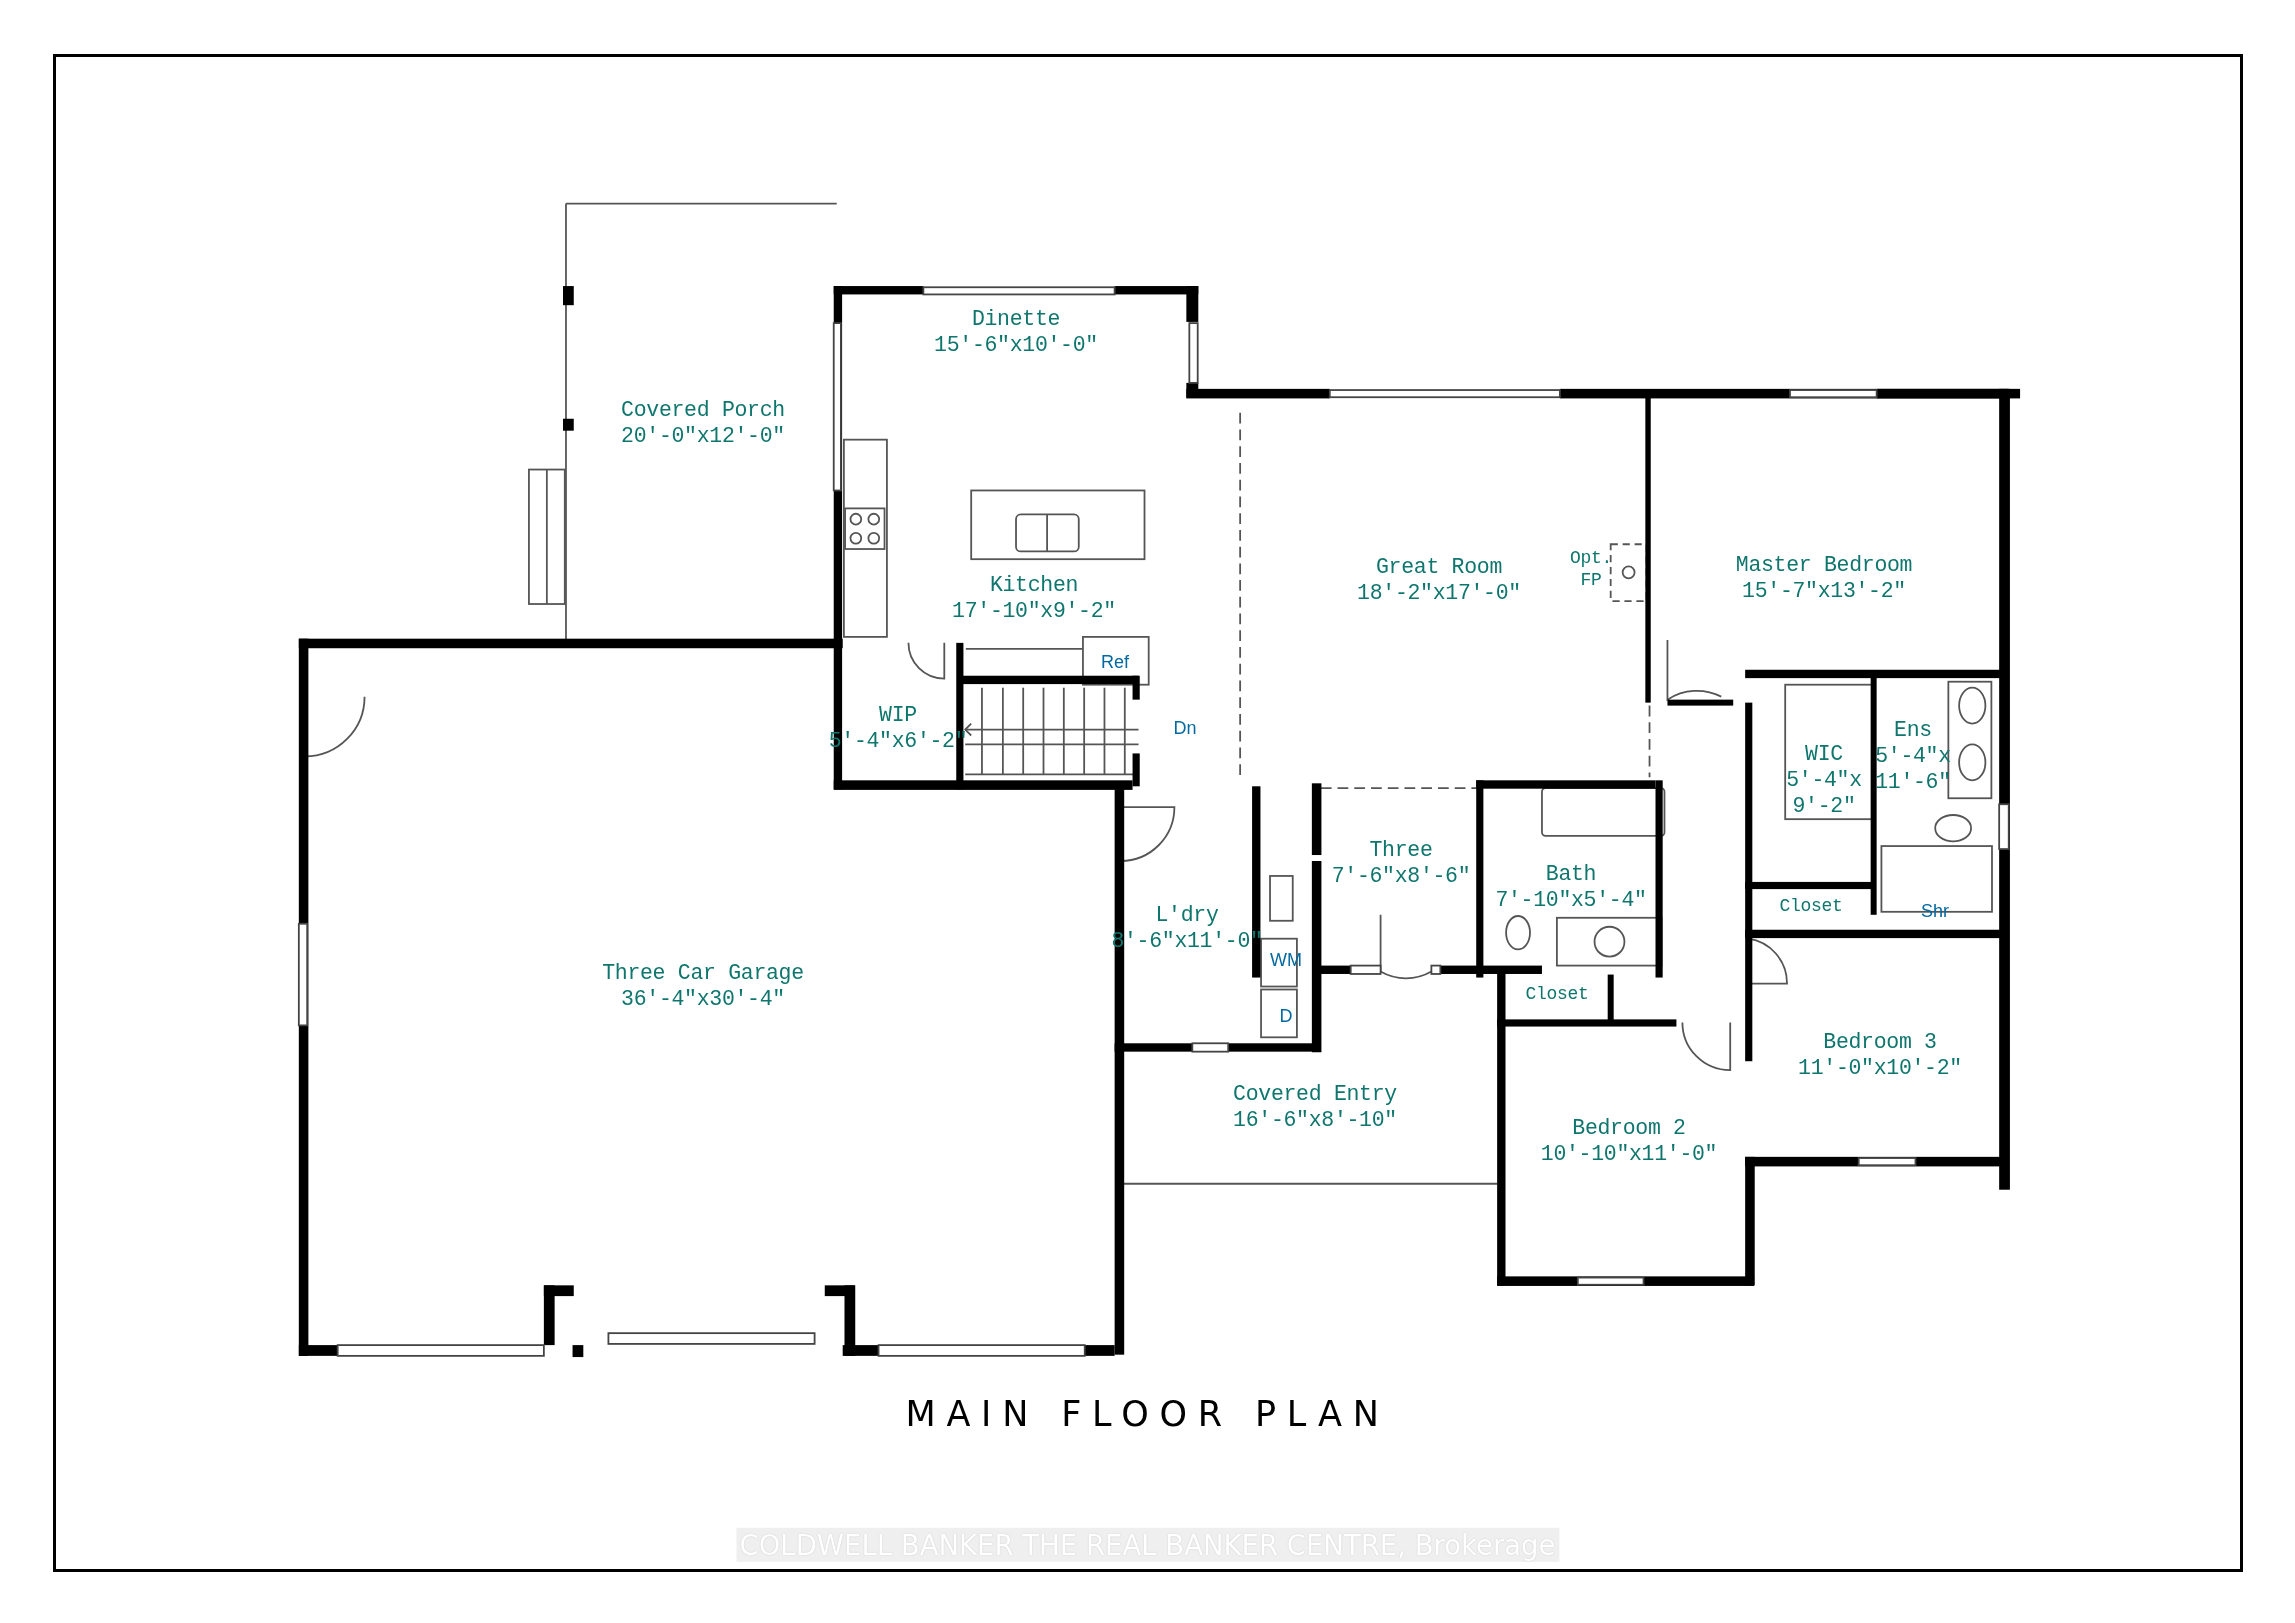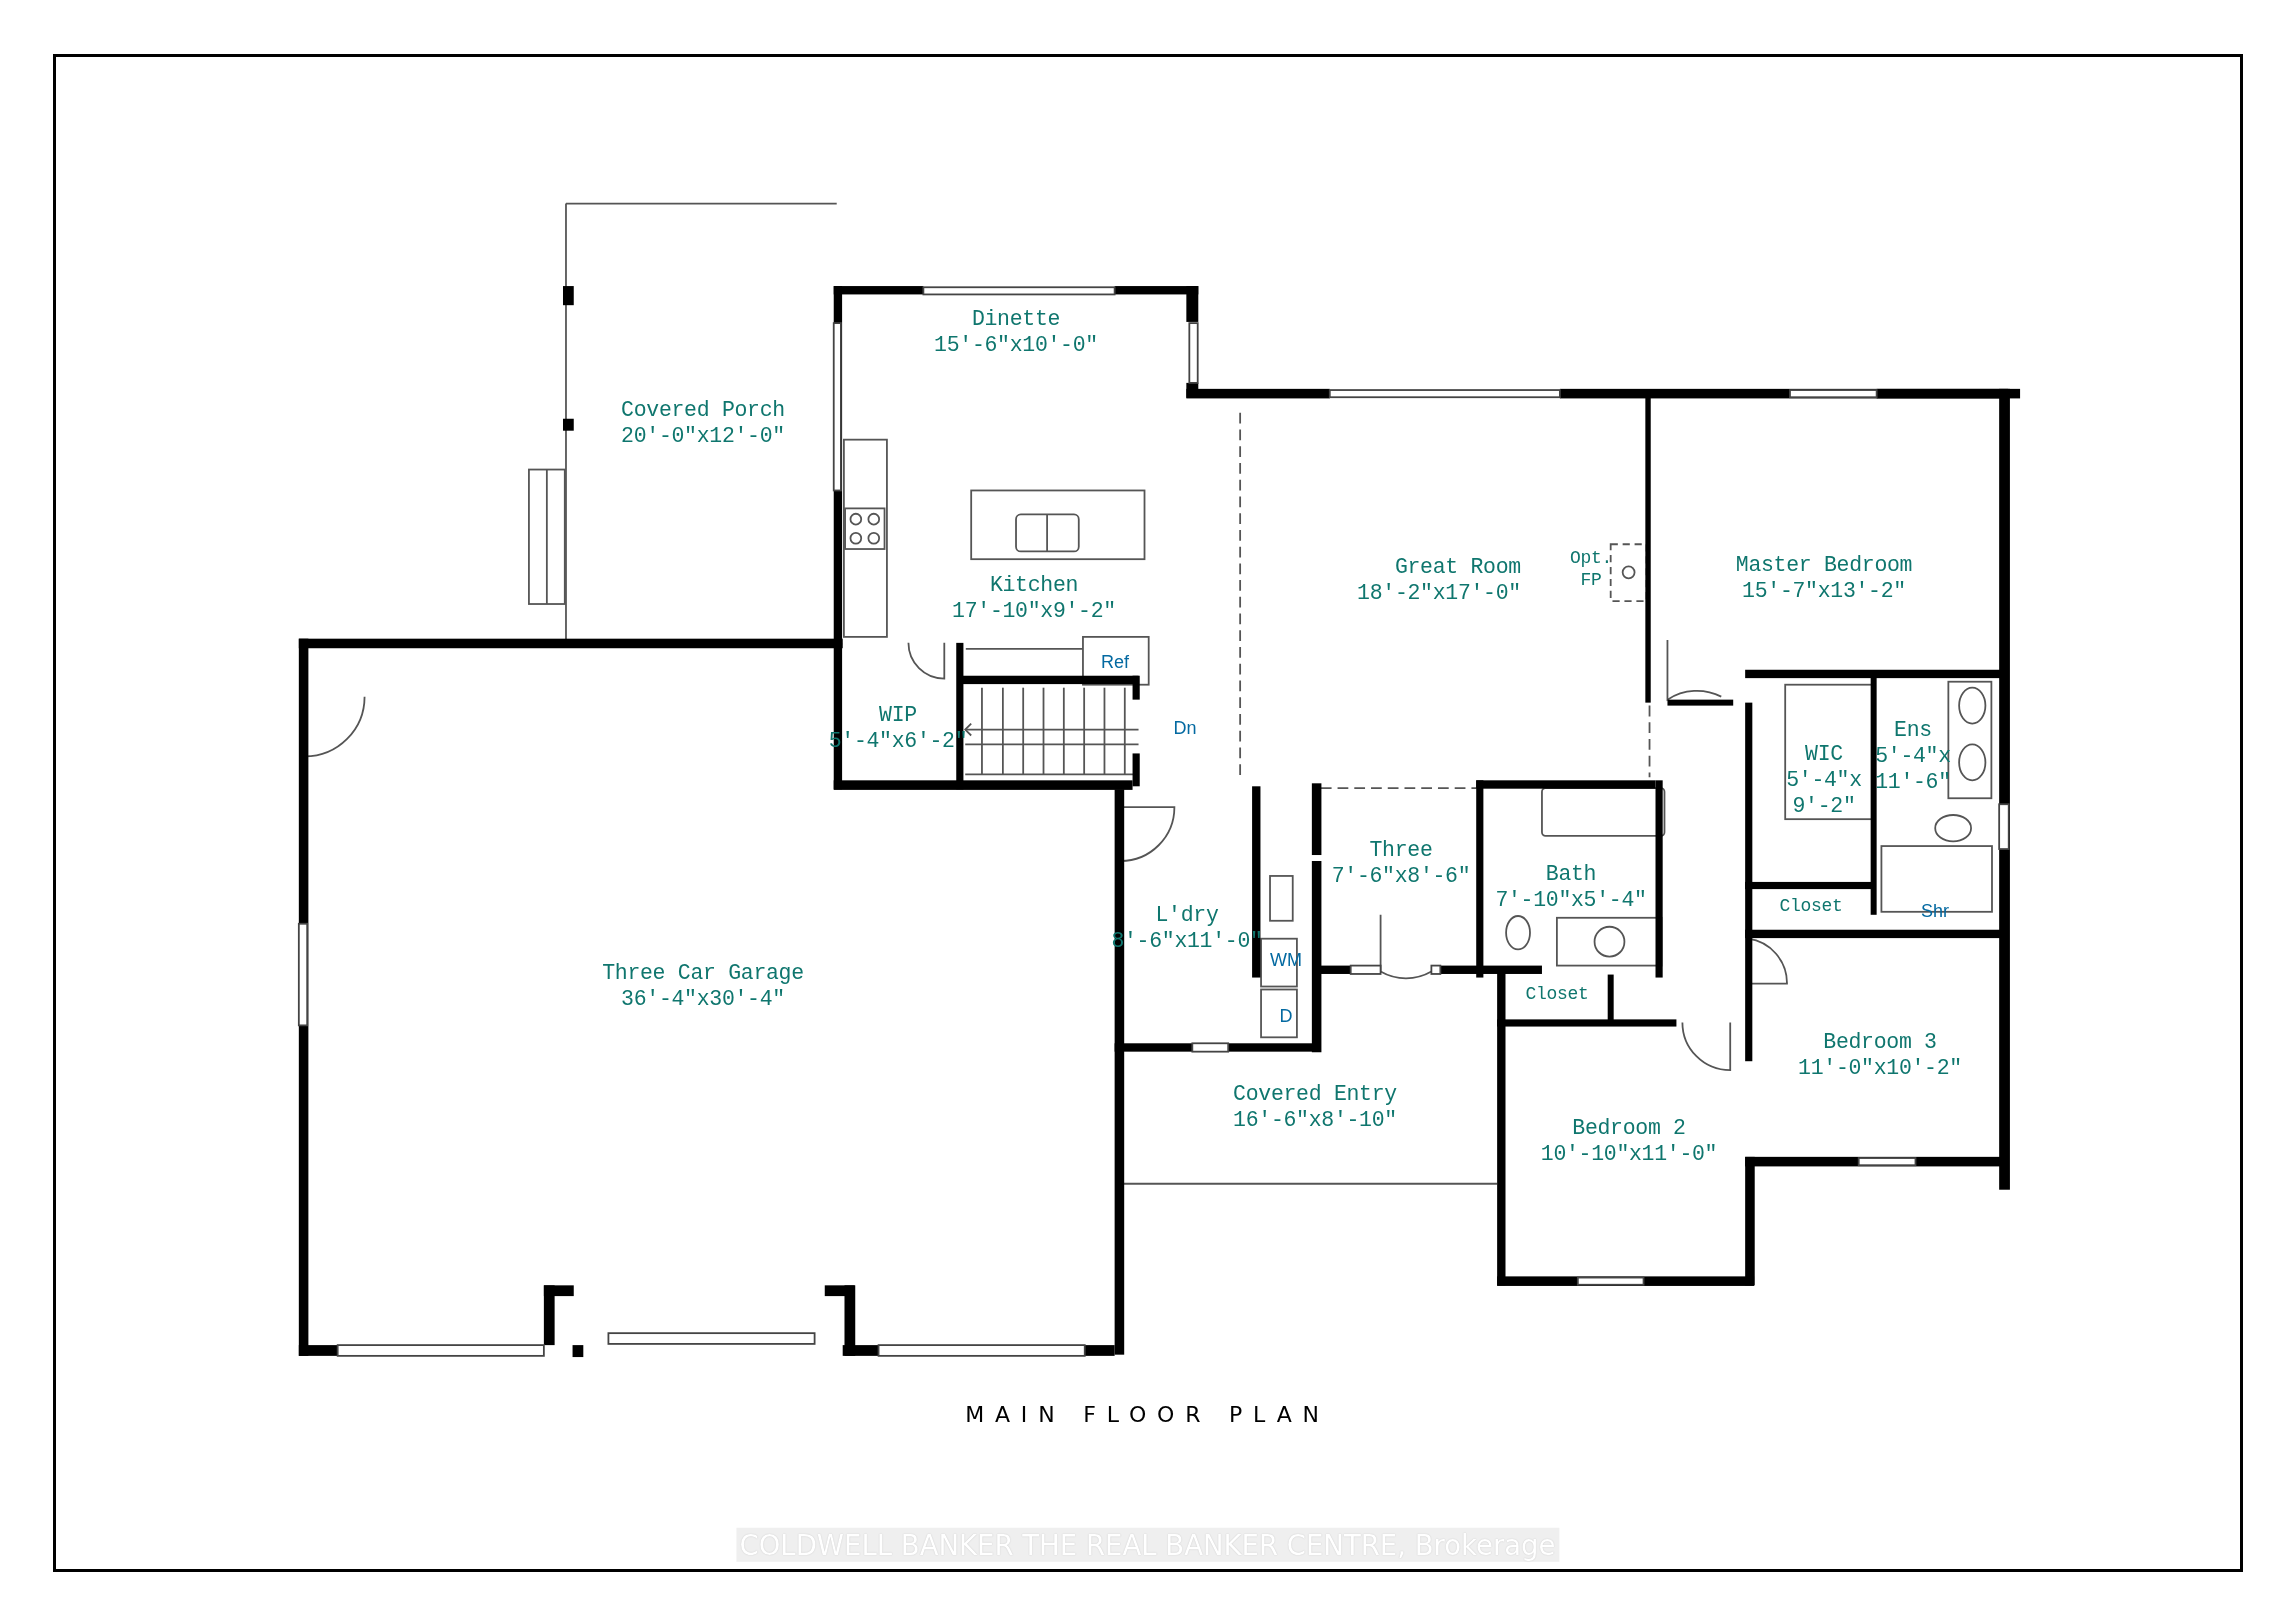--- a/index.html
+++ b/index.html
@@ -3,21 +3,21 @@
   <meta charset="utf-8">
   <style>
     html, body { margin:0; padding:0; background:#ffffff; }
     body { width:2295px; height:1624px; position:relative; overflow:hidden; font-family:"Liberation Sans", sans-serif; }
     #plan { position:absolute; left:0; top:0; width:2295px; height:1624px; }
     .frame { position:absolute; left:53px; top:54px; width:2190px; height:1518px; border:3.6px solid #000; box-sizing:border-box; }
     .lbl { position:absolute; text-align:center; color:#0f766e; font-size:21.5px; line-height:26px; transform:translate(-50%,-50%); white-space:nowrap; letter-spacing:-0.3px;font-family:Liberation Mono, monospace; }
     .lbl span { display:block; }
     .small { font-size:18px; line-height:21.5px; }
     .fixture { position:absolute; font-size:18px; color:#0369a1; transform:translate(-50%,-50%); }
-    .title { position:absolute; left:50%; top:1414px; transform:translate(-50%,-50%); font-family:"DejaVu Sans", sans-serif; font-size:22px; letter-spacing:10.8px; color:#000; }
+    .title { position:absolute; left:50%; top:1414px; transform:translate(-50%,-50%); font-family:"DejaVu Sans", sans-serif; font-size:35px; letter-spacing:10.8px; color:#000; }
     .watermark { position:absolute; left:50%; top:1545px; transform:translate(-50%,-50%); font-family:"DejaVu Sans", sans-serif; font-size:27.5px; color:#ffffff; background:rgba(220,220,220,0.45); padding:1.2px 3.6px; text-shadow:0 0 1.2px #bbb; white-space:nowrap; }
   </style>
 </head>
 <body>
 
 <svg id="plan" viewBox="0 0 3840 2716" xmlns="http://www.w3.org/2000/svg">
   <g fill="none" stroke="#555" stroke-width="3">
 
     <line x1="947" y1="340" x2="1400" y2="340"></line>
     <line x1="947" y1="340" x2="947" y2="1075"></line>
@@ -176,21 +176,21 @@
   <span>20'-0"x12'-0"</span>
 </div>
 <div class="lbl" style="left:1016px;top:332px;">
   <span>Dinette</span>
   <span>15'-6"x10'-0"</span>
 </div>
 <div class="lbl" style="left:1034px;top:598px;">
   <span>Kitchen</span>
   <span>17'-10"x9'-2"</span>
 </div>
-<div class="lbl" style="left:1439px;top:580px;text-align:right;">
+<div class="lbl" style="left:1439px;top:580px;">
   <span>Great Room</span>
   <span>18'-2"x17'-0"</span>
 </div>
 <div class="lbl" style="left:1824px;top:541px;margin-top:37px;">
   <span>Master Bedroom</span>
   <span>15'-7"x13'-2"</span>
 </div>
 <div class="lbl" style="left:898px;top:728px;">
   <span>WIP</span>
   <span>5'-4"x6'-2"</span>

